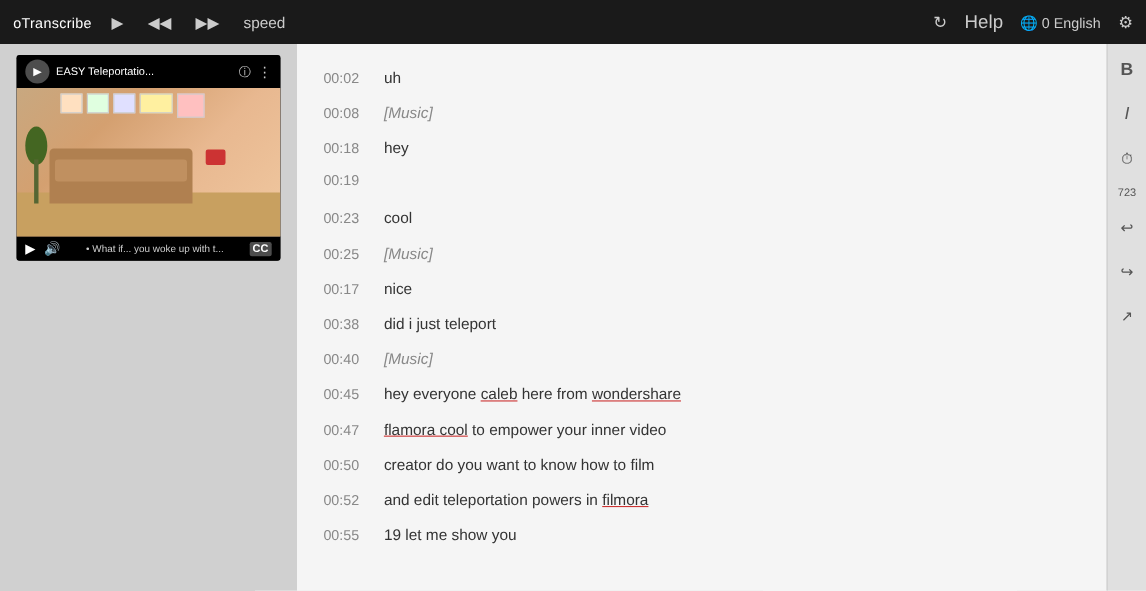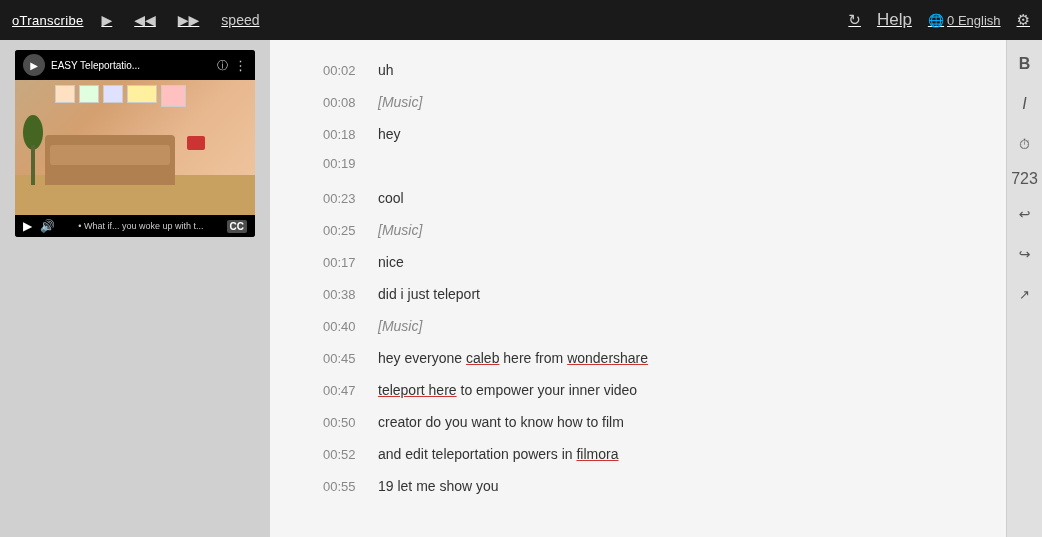--- a/index.html
+++ b/index.html
@@ -8,21 +8,20 @@
     
     .topbar {
       background: #1a1a1a;
       height: 40px;
       display: flex;
       align-items: center;
       padding: 0 12px;
       color: #fff;
       gap: 14px;
       font-size: 13px;
-      text-decoration: underline;
     }
     .topbar-logo {
       color: #fff;
       font-size: 13px;
       font-weight: normal;
       letter-spacing: 0.3px;
     }
     .topbar-icon-btn {
       background: none;
       border: none;
@@ -239,21 +238,21 @@
       color: #ccc;
       font-size: 10px;
       flex: 1;
     }
 
     
     .transcript-area {
       flex: 1;
       background: #f5f5f5;
       overflow-y: auto;
-      padding: 20px 53px;
+      padding: 20px 24px;
     }
     .transcript-row {
       display: flex;
       align-items: baseline;
       margin-bottom: 8px;
       min-height: 24px;
     }
     .ts-time {
       color: #888;
       font-size: 13px;
@@ -295,21 +294,21 @@
       height: 28px;
       display: flex;
       align-items: center;
       justify-content: center;
       border-radius: 3px;
     }
     .toolbar-bold { font-weight: bold; font-size: 16px; }
     .toolbar-italic { font-style: italic; font-size: 16px; }
     .toolbar-count {
       color: #555;
-      font-size: 16px;
+      font-size: 10px;
       font-weight: normal;
       cursor: default;
     }
   </style>
 </head>
 <body>
 
 <div class="topbar">
   <span class="topbar-logo">oTranscribe</span>
   <button class="topbar-icon-btn">▶</button>
@@ -402,21 +401,21 @@
       <div class="transcript-row">
         <span class="ts-time">00:40</span>
         <span class="ts-text"><span class="italic-tag">[Music]</span></span>
       </div>
       <div class="transcript-row">
         <span class="ts-time">00:45</span>
         <span class="ts-text">hey everyone <span class="underline-red">caleb</span> here from <span class="underline-red">wondershare</span></span>
       </div>
       <div class="transcript-row">
         <span class="ts-time">00:47</span>
-        <span class="ts-text"><span class="underline-red">teleport here</span> to empower your inner video</span>
+        <span class="ts-text"><span class="underline-red">flamora cool</span> to empower your inner video</span>
       </div>
       <div class="transcript-row">
         <span class="ts-time">00:50</span>
         <span class="ts-text">creator do you want to know how to film</span>
       </div>
       <div class="transcript-row">
         <span class="ts-time">00:52</span>
         <span class="ts-text">and edit teleportation powers in <span class="underline-red">filmora</span></span>
       </div>
       <div class="transcript-row">

